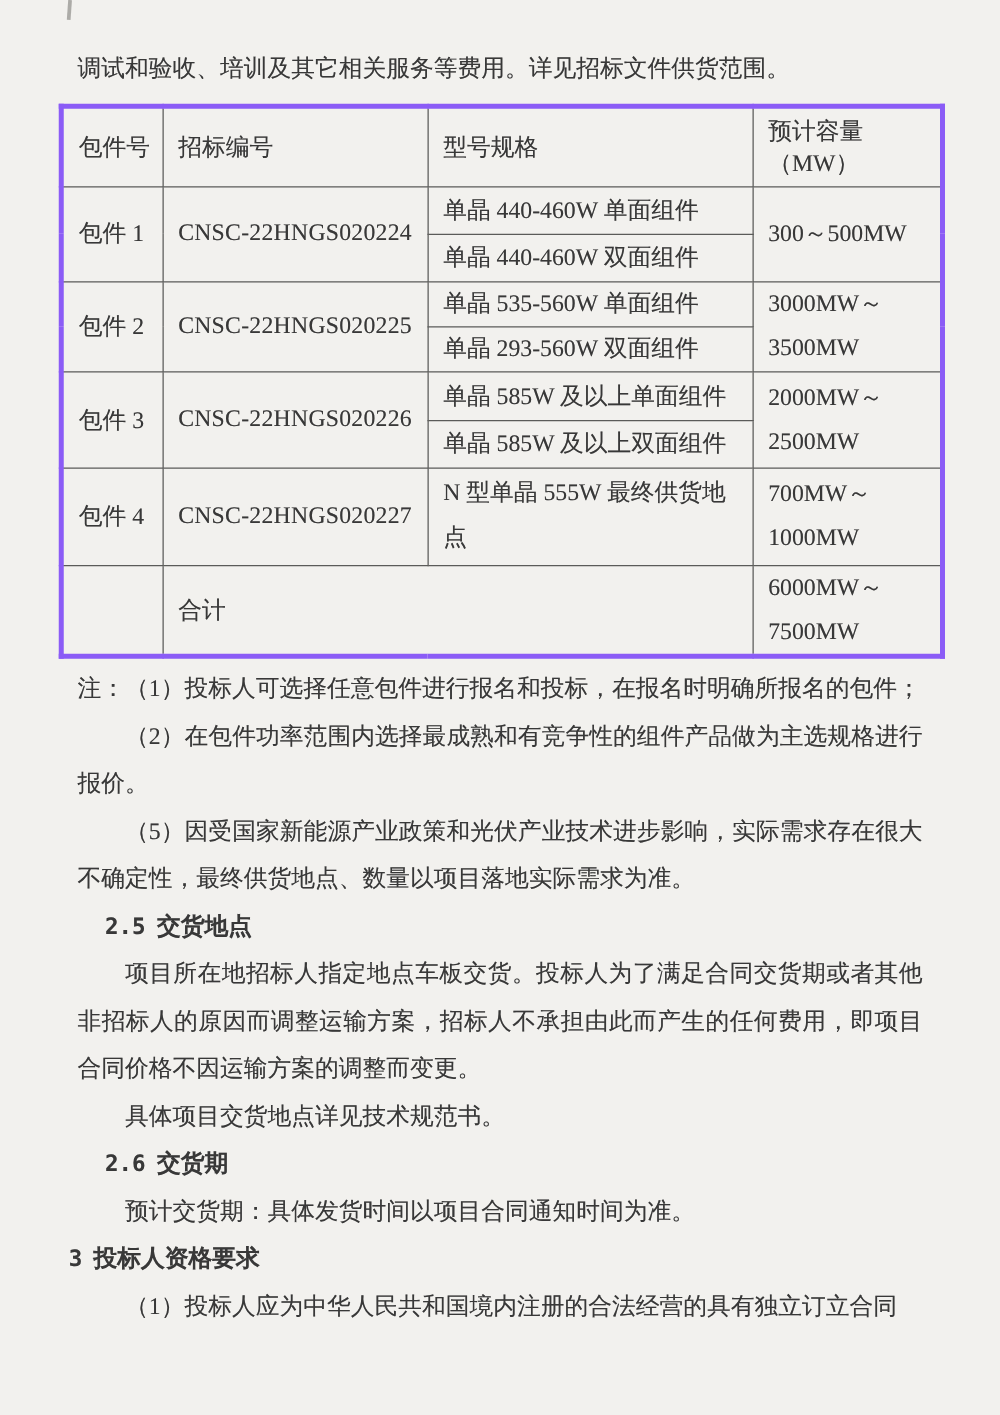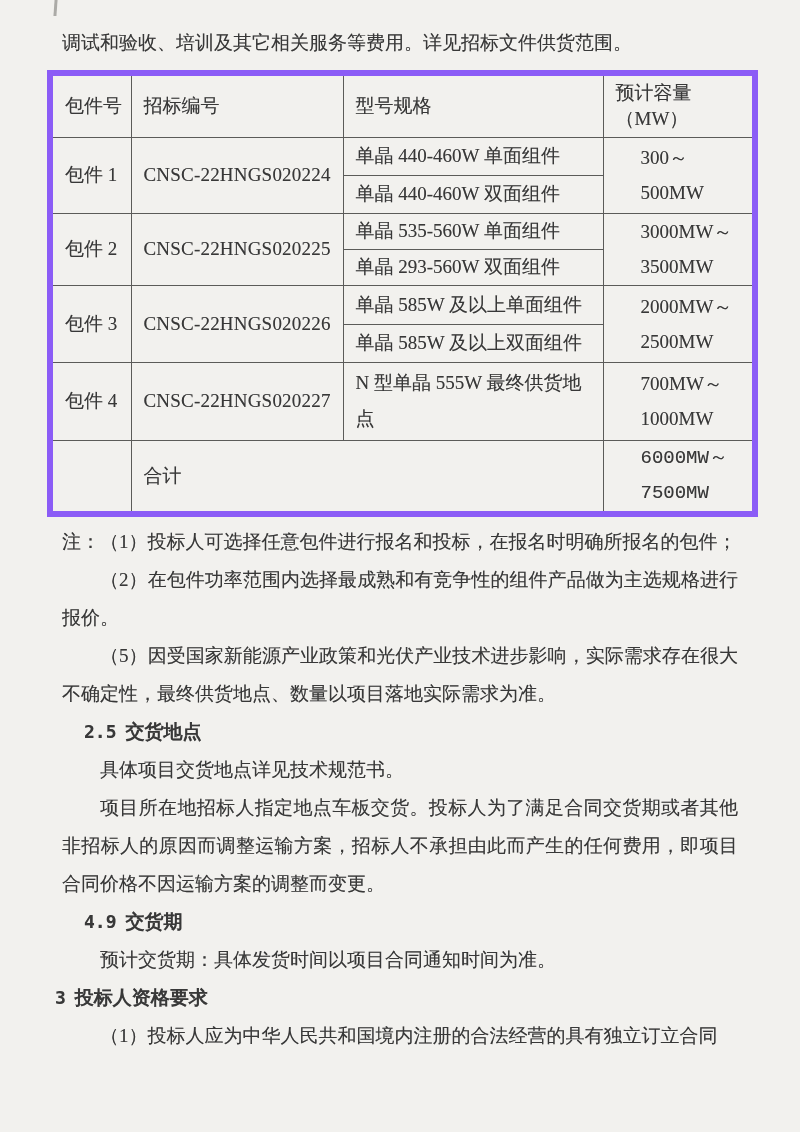--- a/index.html
+++ b/index.html
@@ -7,60 +7,60 @@
     width:800px;height:1132px;
     background:#f2f1ee;
     font-family:"Liberation Serif","DejaVu Serif",serif;
     color:#383838;
     overflow:hidden;
     text-shadow:0 0 0.5px rgba(70,70,70,0.45);
   }
   .page{
     position:relative;
     width:800px;height:1132px;
-    padding:24px 62px 0 62px;
+    padding:37px 62px 0 62px;
     box-sizing:border-box;
   }
   .artifact{
     position:absolute;left:54px;top:0;width:3px;height:16px;
     background:#8f8d89;opacity:.7;transform:rotate(4deg);
   }
   p{margin:0;font-size:19px;line-height:38px;text-align:justify;}
   .indent{text-indent:2em;}
   .heading{font-size:19px;line-height:38px;}
   .heading .num{font-family:"DejaVu Sans Mono","Liberation Mono",monospace;font-size:18px;font-weight:bold;}
   .heading .ttl{font-weight:bold;margin-left:9px;}
   .h25,.h26{padding-left:22px;}
   .h3{margin-left:-7px;font-weight:bold;}
   .h3 .num{font-weight:bold;}
   table.pkg{
     border-collapse:collapse;
     table-layout:fixed;
     width:705px;
     margin:8px 0 6px -15px;
-    border:6px solid #8b5cf6;
+    border:4px solid #8b5cf6;
   }
   table.pkg td,table.pkg th{
     border:1.5px solid #5b5b59;
     font-weight:normal;
     font-size:19px;
     text-align:left;
     vertical-align:middle;
     padding:0 6px 0 12px;
     box-sizing:border-box;
   }
   col.c1{width:81px;}col.c2{width:212px;}col.c3{width:260px;}col.c4{width:152px;}
   tr.hdr{height:64px;}
   tr.sub38{height:38px;}
   tr.sub36{height:36px;}
   tr.sub39{height:39px;}
   tr.r4{height:78px;}
-  tr.tot{height:68px;font-family:Liberation Mono, monospace;}
+  tr.tot{height:68px;}
   td.cap,th.cap{font-size:18px;padding-left:9px;}
-  td.cap .ln{line-height:35px;margin-left:25px;}
+  td.cap .ln{line-height:35px;}
   td.spec4{line-height:36px;padding-right:14px;}
   td.code{letter-spacing:0.2px;}
 </style>
 </head>
 <body>
 
 <div class="page">
   <div class="artifact"></div>
 
   <p>调试和验收、培训及其它相关服务等费用。详见招标文件供货范围。</p>
@@ -138,25 +138,25 @@
     </tbody>
   </table>
 
   <p>注：（1）投标人可选择任意包件进行报名和投标，在报名时明确所报名的包件；</p>
   <p class="indent">（2）在包件功率范围内选择最成熟和有竞争性的组件产品做为主选规格进行报价。</p>
   <p class="indent">（5）因受国家新能源产业政策和光伏产业技术进步影响，实际需求存在很大不确定性，最终供货地点、数量以项目落地实际需求为准。</p>
 
   <div class="heading h25">
     <span class="num">2.5</span><span class="ttl">交货地点</span>
   </div>
+  <p class="indent">项目所在地招标人指定地点车板交货。投标人为了满足合同交货期或者其他非招标人的原因而调整运输方案，招标人不承担由此而产生的任何费用，即项目合同价格不因运输方案的调整而变更。</p>
   <p class="indent">具体项目交货地点详见技术规范书。</p>
-  <p class="indent">项目所在地招标人指定地点车板交货。投标人为了满足合同交货期或者其他非招标人的原因而调整运输方案，招标人不承担由此而产生的任何费用，即项目合同价格不因运输方案的调整而变更。</p>
 
   <div class="heading h26">
-    <span class="num">4.9</span><span class="ttl">交货期</span>
+    <span class="num">2.6</span><span class="ttl">交货期</span>
   </div>
   <p class="indent">预计交货期：具体发货时间以项目合同通知时间为准。</p>
 
   <div class="heading h3">
     <span class="num">3</span><span class="ttl">投标人资格要求</span>
   </div>
   <p class="indent">（1）投标人应为中华人民共和国境内注册的合法经营的具有独立订立合同</p>
 </div>
 
 </body></html>

